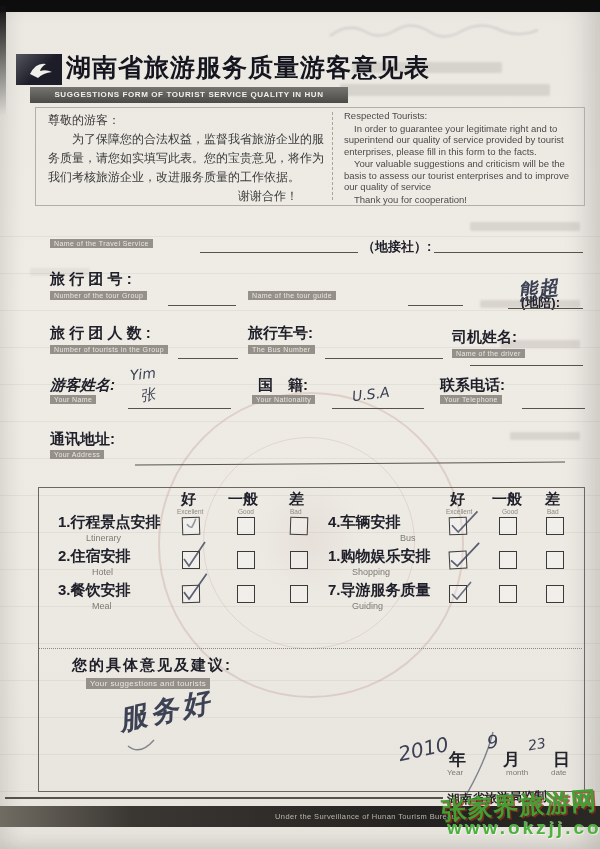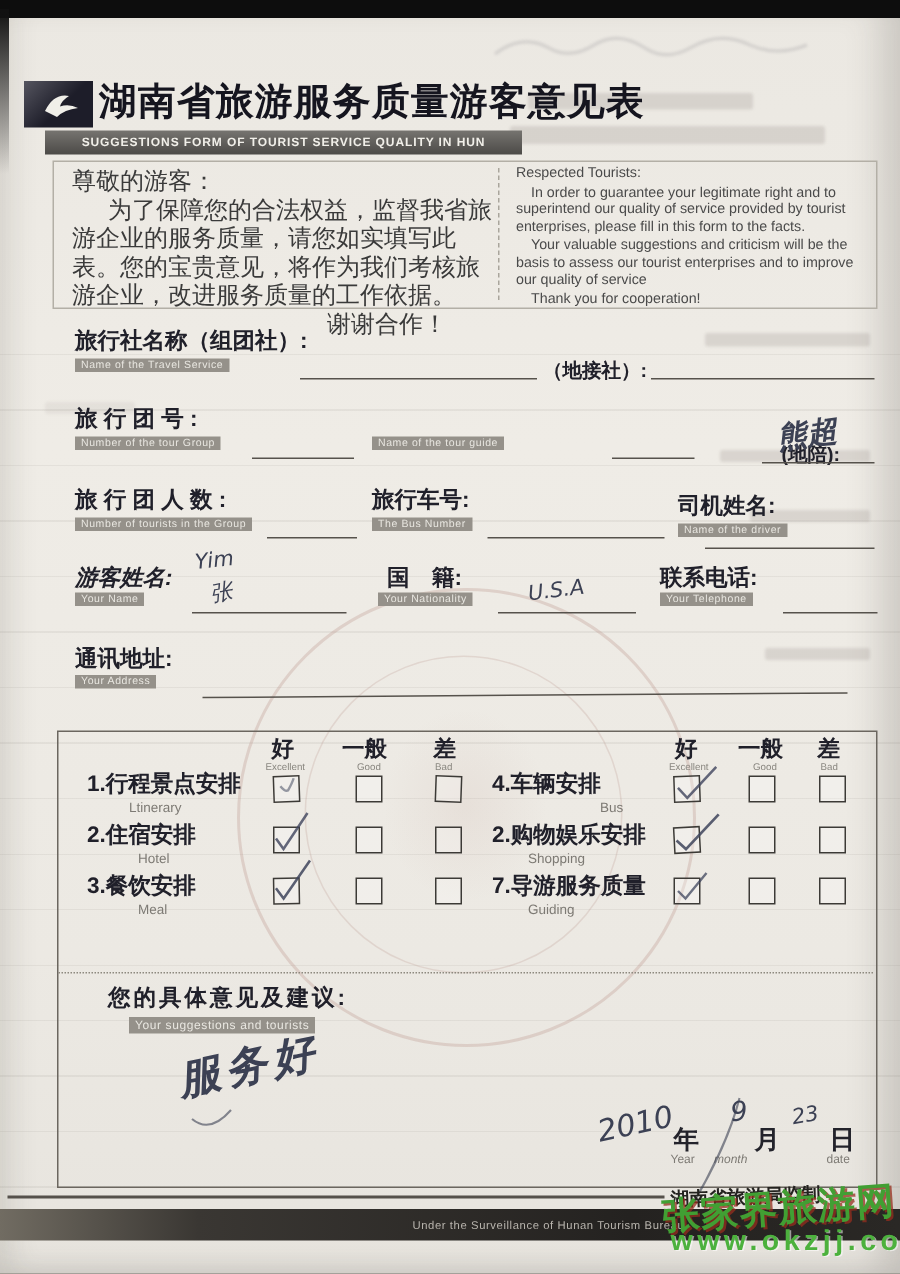--- a/index.html
+++ b/index.html
@@ -16,21 +16,21 @@
      background:repeating-linear-gradient(to bottom,transparent 0 36px,rgba(125,120,112,.10) 36px 37px);}
   .ghost{background:rgba(128,122,114,.20);filter:blur(1.2px);border-radius:2px;pointer-events:none;}
   .squiggle{pointer-events:none;opacity:.45;}
   
   .logo-chip{left:16px;top:54px;width:46px;height:31px;background:linear-gradient(135deg,#55555f 0%,#1d1d29 55%);}
   .title{left:66px;top:51px;font-size:25px;font-weight:800;color:#15151f;letter-spacing:1px;}
   .subtitle-bar{left:30px;top:87px;width:318px;height:16px;background:linear-gradient(180deg,#767470,#4c4a47);
      color:#f1efe9;font-size:8px;font-weight:bold;letter-spacing:.6px;text-align:center;line-height:16px;}
   
   .intro-box{left:35px;top:107px;width:548px;height:97px;border:1px solid #b3afa6;}
-  .intro-cn{left:48px;top:111px;width:280px;font-family:"DejaVu Serif",serif;color:#3a3a3a;font-size:16px;line-height:19px;}
+  .intro-cn{left:48px;top:111px;width:280px;font-family:"DejaVu Serif",serif;color:#3a3a3a;font-size:12px;line-height:19px;}
   .intro-cn .body{text-indent:24px;}
   .intro-cn .thanks{text-align:right;padding-right:30px;}
   .intro-divider{left:332px;top:112px;width:0;height:88px;border-left:1px dashed #a9a59c;}
   .intro-en{left:344px;top:110px;width:232px;color:#4a4a4a;font-size:9.5px;line-height:11.5px;}
   .intro-en p{margin:0 0 1px 0;text-indent:10px;}
   .intro-en p.greet{text-indent:0;}
   
   .lbl{font-weight:bold;color:#20202a;font-size:15px;white-space:nowrap;}
   .lbl-sm{font-weight:bold;color:#20202a;font-size:13px;white-space:nowrap;}
   .chip{background:#95918a;color:#e9e7e1;font-size:7px;padding:1px 4px;white-space:nowrap;letter-spacing:.4px;}
@@ -104,21 +104,20 @@
     <div class="thanks">谢谢合作！</div>
   </div>
   <div class="abs intro-divider"></div>
   <div class="abs intro-en">
     <p class="greet">Respected Tourists:</p>
     <p>In order to guarantee your legitimate right and to superintend our quality of service provided by tourist enterprises, please fill in this form to the facts.</p>
     <p>Your valuable suggestions and criticism will be the basis to assess our tourist enterprises and to improve our quality of service</p>
     <p>Thank you for cooperation!</p>
   </div>
 
-  <div class="abs lbl" style="left:50px;top:218px;">旅行社名称（组团社）:</div>
   <div class="abs chip" style="left:50px;top:239px;">Name of the Travel Service</div>
   <div class="abs fill" style="left:200px;top:252px;width:158px;"></div>
   <div class="abs lbl-sm" style="left:362px;top:238px;">（地接社）:</div>
   <div class="abs fill" style="left:434px;top:252px;width:149px;"></div>
 
   <div class="abs lbl" style="left:50px;top:270px;">旅 行 团 号 :</div>
   <div class="abs chip" style="left:50px;top:291px;">Number of the tour Group</div>
   <div class="abs fill" style="left:168px;top:305px;width:68px;"></div>
   <div class="abs chip" style="left:248px;top:291px;">Name of the tour guide</div>
   <div class="abs fill" style="left:408px;top:305px;width:55px;"></div>
@@ -202,21 +201,21 @@
   <div class="abs lbl" style="left:328px;top:513px;">4.车辆安排</div>
   <div class="abs plain-en" style="left:352px;top:533px;padding-left:48px;">Bus</div>
   <div class="abs cbox" style="left:449px;top:517px;transform:rotate(-2deg);">
     <svg class="check-svg" width="34" height="34">
         <path d="M4 19 L10 26 L30 6" stroke="rgba(62,68,92,.8)" stroke-width="1.7" fill="none"></path>
       </svg>
   </div>
   <div class="abs cbox" style="left:499px;top:517px;"></div>
   <div class="abs cbox" style="left:546px;top:517px;"></div>
 
-  <div class="abs lbl" style="left:328px;top:547px;">2.购物娱乐安排</div>
+  <div class="abs lbl" style="left:328px;top:547px;">1.购物娱乐安排</div>
   <div class="abs plain-en" style="left:352px;top:567px;">Shopping</div>
   <div class="abs cbox" style="left:449px;top:551px;transform:rotate(-3deg);">
     <svg class="check-svg" width="36" height="36">
         <path d="M3 20 L9 26 L32 4" stroke="rgba(62,68,92,.85)" stroke-width="1.8" fill="none"></path>
       </svg>
   </div>
   <div class="abs cbox" style="left:499px;top:551px;"></div>
   <div class="abs cbox" style="left:546px;top:551px;"></div>
 
   <div class="abs lbl" style="left:328px;top:581px;">7.导游服务质量</div>
@@ -236,21 +235,21 @@
   <div class="abs hw" style="left:118px;top:692px;font-size:28px;transform:rotate(-12deg);font-weight:bold;letter-spacing:4px;">服务好</div>
   <svg class="abs" style="left:110px;top:700px;overflow:visible;" width="120" height="60">
     <path d="M18 46 Q30 56 44 40" stroke="rgba(60,65,84,.6)" stroke-width="1.4" fill="none"></path>
   </svg>
 
   <div class="abs hw" style="left:398px;top:737px;font-size:20px;transform:rotate(-12deg);">2010</div>
   <div class="abs date-cn" style="left:449px;top:748px;">年</div>
   <div class="abs date-en" style="left:447px;top:768px;">Year</div>
   <div class="abs hw" style="left:487px;top:731px;font-size:18px;transform:rotate(-5deg);">9</div>
   <div class="abs date-cn" style="left:503px;top:748px;">月</div>
-  <div class="abs date-en" style="left:476px;top:768px;font-style:italic;">month</div>
+  <div class="abs date-en" style="left:506px;top:768px;">month</div>
   <div class="abs hw" style="left:528px;top:736px;font-size:14px;transform:rotate(-10deg);">23</div>
   <div class="abs date-cn" style="left:553px;top:748px;">日</div>
   <div class="abs date-en" style="left:551px;top:768px;">date</div>
   <svg class="abs" style="left:455px;top:728px;overflow:visible;" width="50" height="80">
     <path d="M38 4 C32 28 18 56 6 76" stroke="rgba(60,65,84,.6)" stroke-width="1.4" fill="none"></path>
   </svg>
 
   <div class="abs foot-line"></div>
   <div class="abs supervision-cn">湖南省旅游局监制</div>
   <div class="abs foot-bar"></div>

